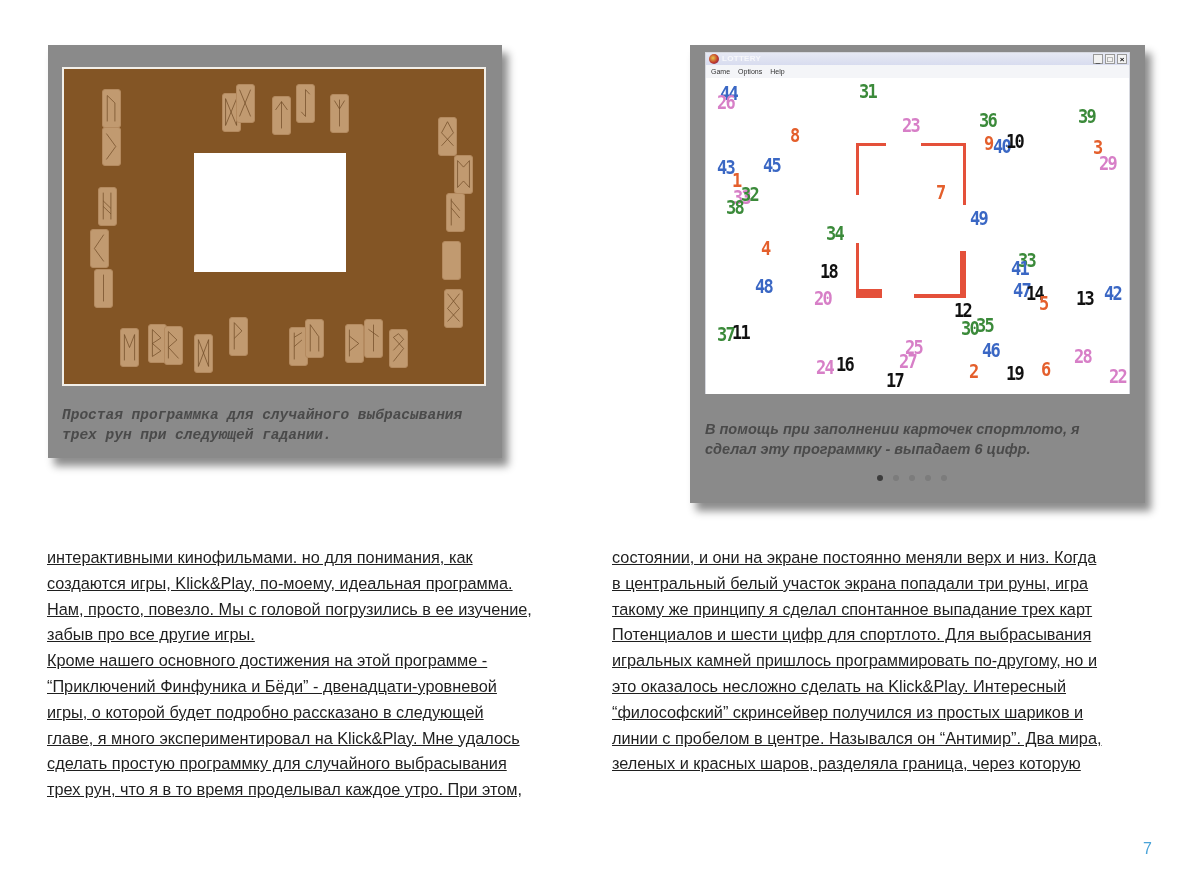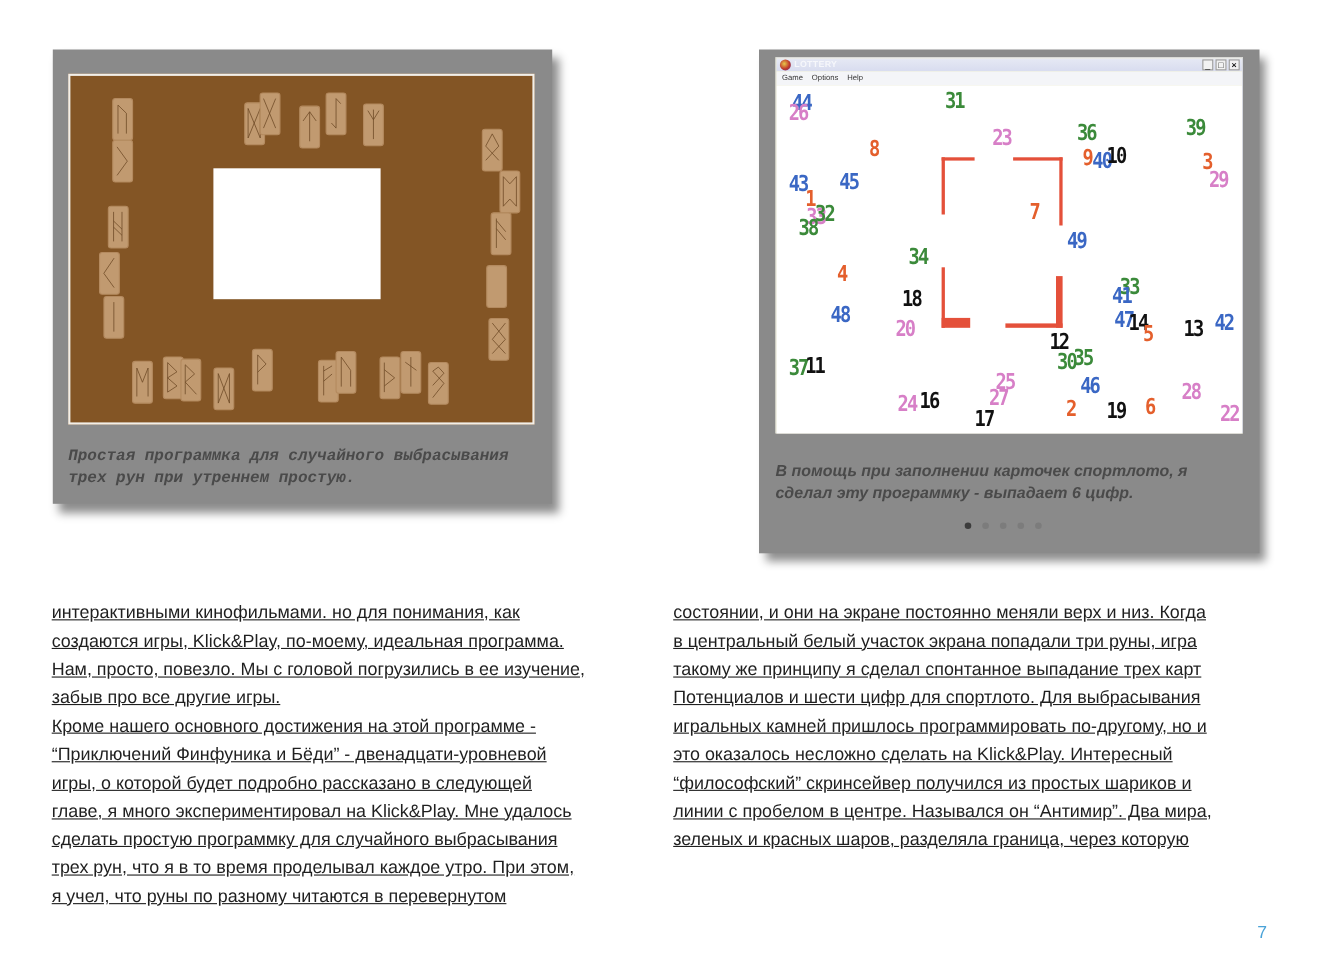--- a/index.html
+++ b/index.html
@@ -174,21 +174,21 @@
         </div>
         <div class="rune" style="left: 325px; top: 260px;">
           <svg viewBox="0 0 20 40" preserveAspectRatio="none">
             <path d="M4 34 L16 20 L4 8 L10 4 L16 10 L4 22"></path>
           </svg>
         </div>
       </div>
   </div>
   <div id="left-caption" class="caption">
     <div>Простая программка для случайного выбрасывания</div>
-    <div>трех рун при утреннем простую.</div>
+    <div>трех рун при следующей гадании.</div>
   </div>
 </div>
 
 <div id="right-panel" class="panel">
   <div id="lottery-window">
     <div id="title-bar">
       <span id="app-icon"></span>
       <span id="window-title">LOTTERY</span>
       <span id="btn-min" class="win-btn">_</span>
       <span id="btn-max" class="win-btn">□</span>
@@ -278,21 +278,20 @@
     <p>интерактивными  кинофильмами. но для понимания, как</p>
     <p>создаются игры, Klick&amp;Play, по-моему, идеальная программа.</p>
     <p>Нам, просто, повезло. Мы с головой погрузились в ее изучение,</p>
     <p>забыв про все другие игры.</p>
     <p>Кроме нашего основного достижения на этой программе -</p>
     <p>“Приключений Финфуника и Бёди” - двенадцати-уровневой</p>
     <p>игры, о которой будет подробно рассказано в следующей</p>
     <p>главе, я много экспериментировал на Klick&amp;Play. Мне удалось</p>
     <p>сделать простую программку для случайного выбрасывания</p>
     <p>трех рун, что я в то время проделывал каждое утро. При этом,</p>
-    <p>я учел, что руны по разному читаются в перевернутом</p>
   </div>
 <div id="col-right" class="column">
     <p>состоянии, и они на экране постоянно меняли верх и низ. Когда</p>
     <p>в центральный белый участок экрана попадали три руны, игра</p>
     <p>такому же принципу я сделал спонтанное выпадание трех карт</p>
     <p>Потенциалов и шести цифр для спортлото. Для выбрасывания</p>
     <p>игральных камней пришлось программировать по-другому, но и</p>
     <p>это оказалось несложно сделать на Klick&amp;Play. Интересный</p>
     <p>“философский” скринсейвер получился из простых шариков и</p>
     <p>линии с пробелом в центре. Назывался он “Антимир”. Два мира,</p>

